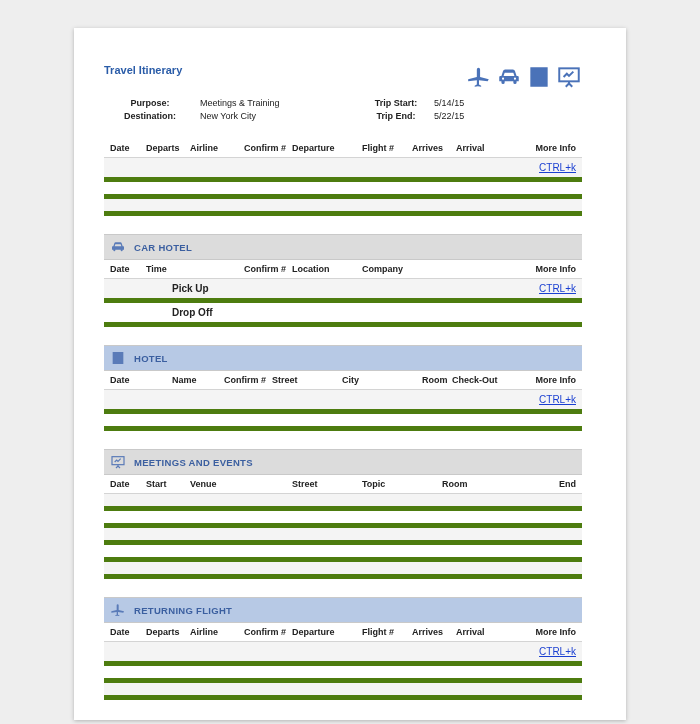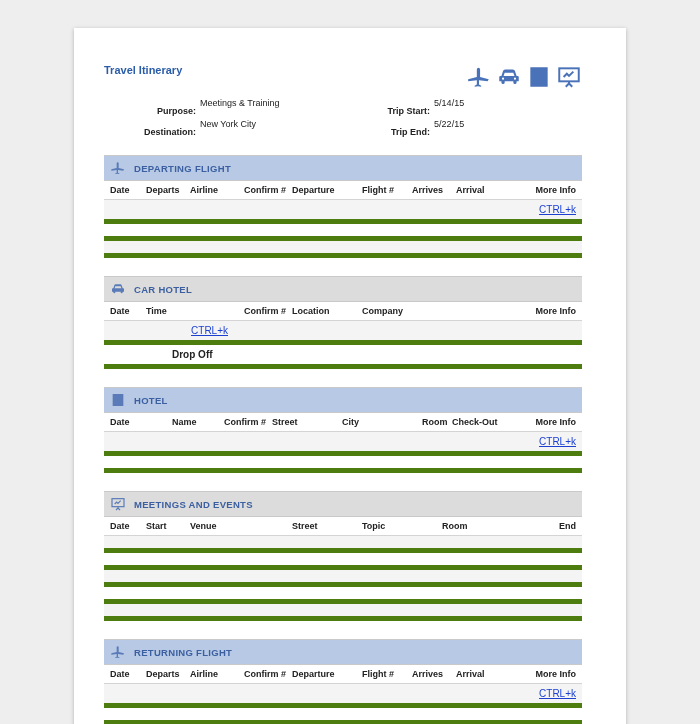--- a/index.html
+++ b/index.html
@@ -27,21 +27,21 @@
   .hdr-row { display: flex; justify-content: space-between; align-items: flex-start; }
   .title { color: #2a5ca8; font-weight: bold; font-size: 11px; }
   .hdr-icons { display: flex; gap: 4px; }
   .hdr-icons .icon-big svg { width: 26px; height: 26px; }
   .icon-big { color: #4a72b8; }
   .meta { display: flex; margin-top: 6px; font-size: 9px; }
   .meta-col { display: flex; flex-direction: column; gap: 3px; }
   .meta-col.left { flex: 0 0 54%; }
   .meta-col.right { flex: 1; }
   .meta-line { display: flex; }
-  .meta-label { font-weight: bold; text-align: right; width: 96px; padding-right: 4px; margin-top: 8px; }
+  .meta-label { font-weight: bold; text-align: center; width: 96px; padding-right: 4px; }
   .meta-val { }
   
   .section { margin-top: 18px; }
   .sec-head {
     display: flex; align-items: center; gap: 8px;
     padding: 4px 6px;
     border-top: 1px solid #c9c9c9;
     border-bottom: 1px solid #c9c9c9;
   }
   .sec-head.blue { background: #b7c9e5; }
@@ -112,28 +112,20 @@
         <div class="meta-val">5/14/15</div>
       </div>
       <div class="meta-line">
         <div class="meta-label" style="width:72px">Trip End:</div>
         <div class="meta-val">5/22/15</div>
       </div>
     </div>
   </div>
 
   <div class="section">
-    <div class="sec-head blue">
-      <span class="s-icon">
-        <svg viewBox="0 0 24 24" fill="currentColor">
-            <path d="M21 14l-8-2V5a1.5 1.5 0 0 0-3 0v7l-8 2v2l8-1v4l-2 1v1l3-.5L14 21v-1l-2-1v-4l8 1z"></path>
-          </svg>
-      </span>
-      <span class="sec-title">DEPARTING FLIGHT</span>
-    </div>
     <div class="cols">
       <div class="cell" style="width:36px">Date</div>
       <div class="cell" style="width:44px">Departs</div>
       <div class="cell" style="width:54px">Airline</div>
       <div class="cell" style="width:48px">Confirm #</div>
       <div class="cell" style="width:70px">Departure</div>
       <div class="cell" style="width:50px">Flight #</div>
       <div class="cell" style="width:44px">Arrives</div>
       <div class="cell" style="flex:1">Arrival</div>
       <div class="cell more" style="width:56px">More Info</div>
@@ -159,20 +151,21 @@
       <div class="cell" style="width:36px">Date</div>
       <div class="cell" style="width:98px">Time</div>
       <div class="cell" style="width:48px">Confirm #</div>
       <div class="cell" style="width:70px">Location</div>
       <div class="cell" style="flex:1">Company</div>
       <div class="cell more" style="width:56px">More Info</div>
     </div>
     <div class="row stripe">
       <div class="cell" style="width:36px"></div>
       <div class="cell" style="width:26px"></div>
+      <div class="cell" style="flex:1;font-weight:bold">Pick Up</div>
       <div class="cell more" style="width:56px"><span class="link">CTRL+k</span></div>
     </div>
     <div class="row">
       <div class="cell" style="width:36px"></div>
       <div class="cell" style="width:26px"></div>
       <div class="cell" style="flex:1;font-weight:bold">Drop Off</div>
     </div>
   </div>
 
   <div class="section">

